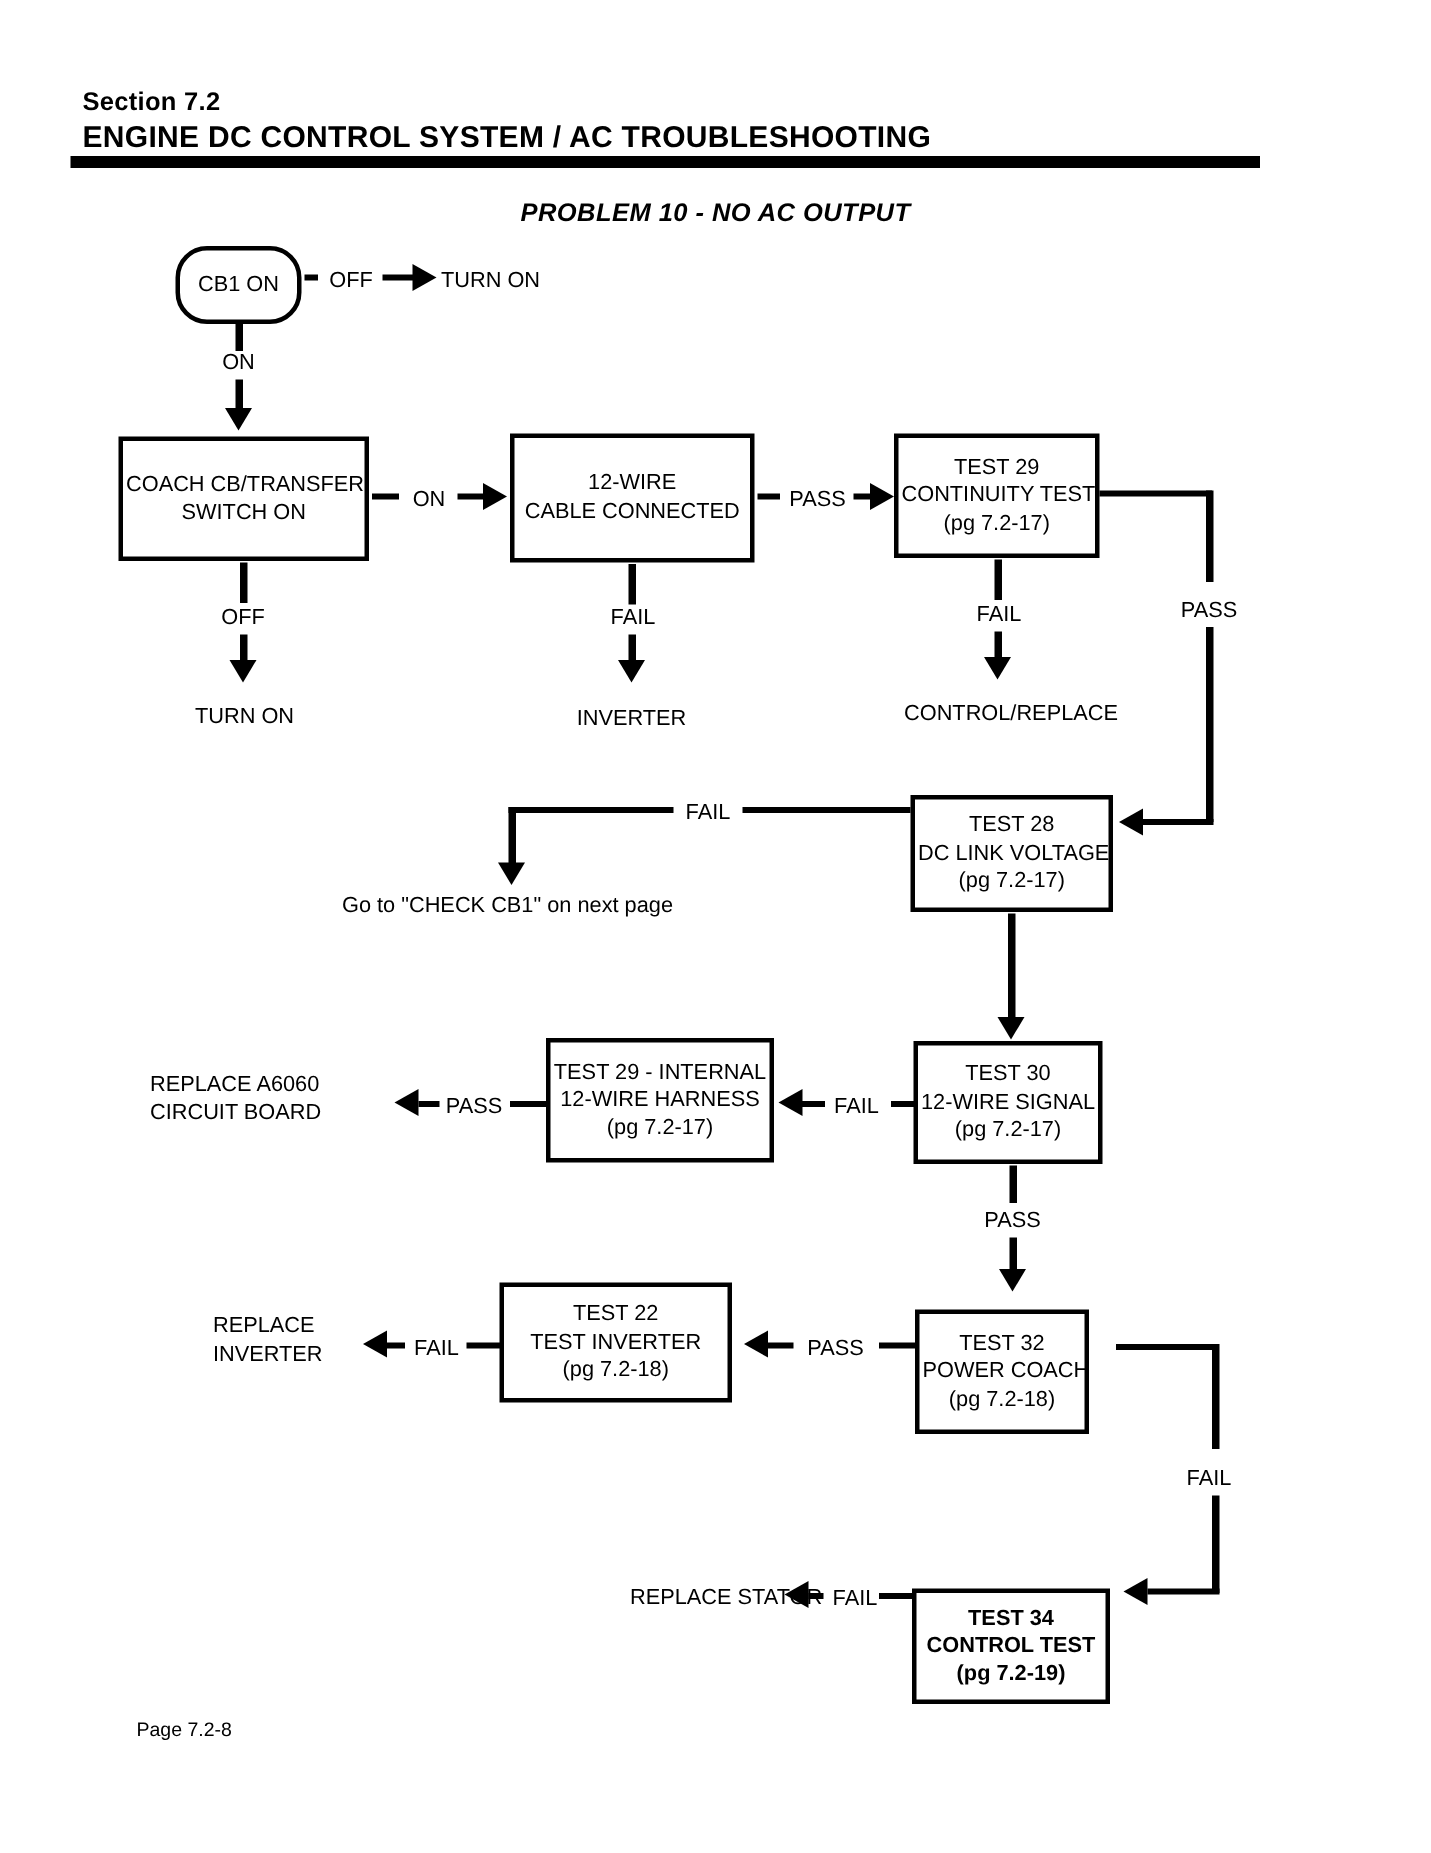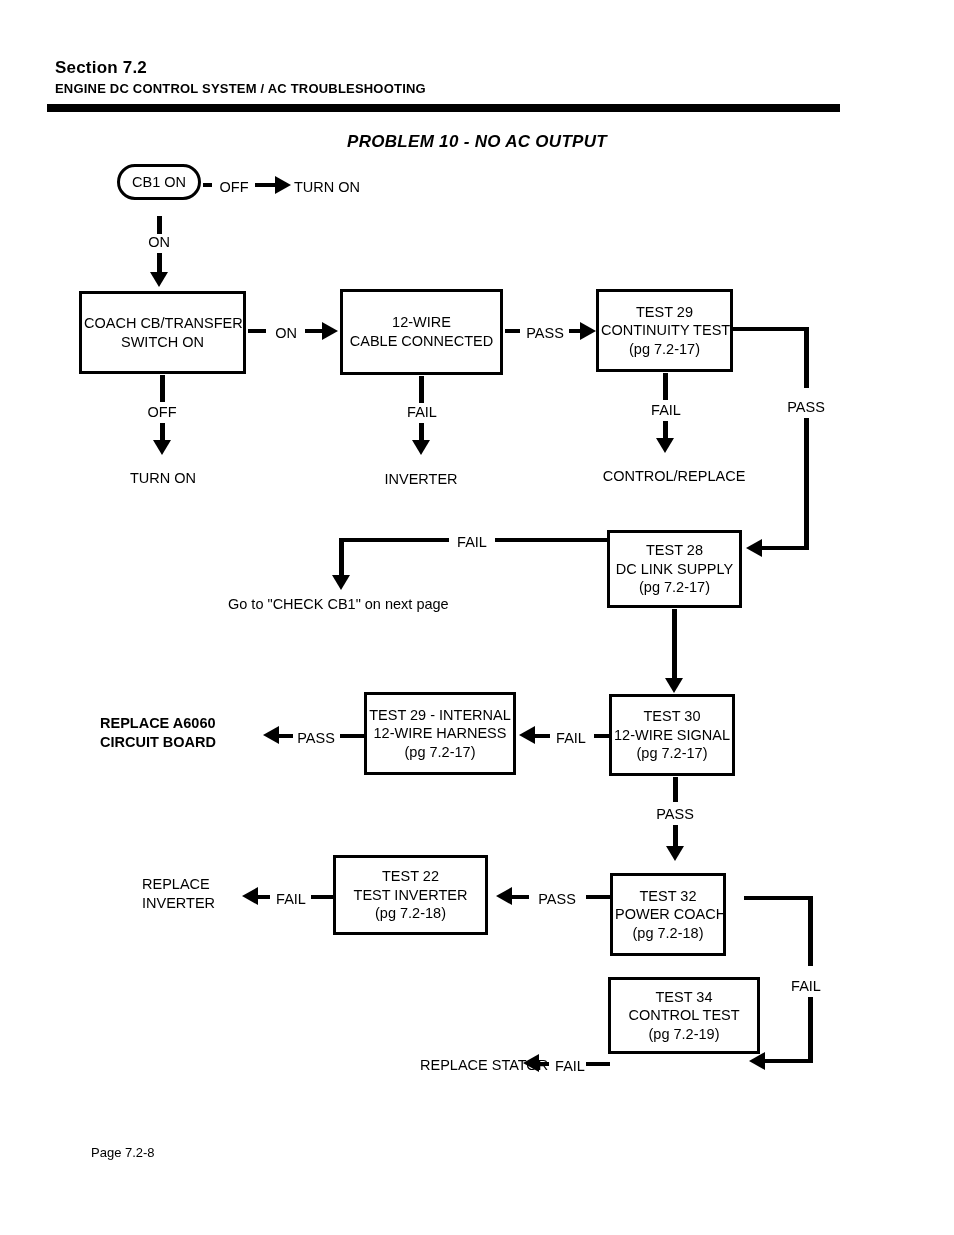--- a/index.html
+++ b/index.html
@@ -23,21 +23,21 @@
     left: 55px;
     top: 58px;
     font-size: 17px;
     font-weight: bold;
     letter-spacing: 0.2px;
   }
   .hdr-title {
     position: absolute;
     left: 55px;
     top: 81px;
-    font-size: 13px;
+    font-size: 20px;
     font-weight: bold;
     letter-spacing: 0.2px;
   }
   .hdr-rule {
     position: absolute;
     left: 47px;
     top: 104px;
     width: 793px;
     height: 8px;
     background: #000000;
@@ -128,21 +128,21 @@
 </style>
 </head>
 <body>
 
 <div class="hdr-section">Section 7.2</div>
 <div class="hdr-title">ENGINE DC CONTROL SYSTEM / AC TROUBLESHOOTING</div>
 <div class="hdr-rule"></div>
 
 <div class="chart-title">PROBLEM 10 - NO AC OUTPUT</div>
 
-<div class="box" style="left:117px; top:164px; width:84px; height:36px;border-radius:21px;">
+<div class="box" style="left:117px; top:164px; width:84px; height:52px;border-radius:21px;">
   <div class="lines">
     <span>CB1 ON</span>
   </div>
 </div>
 
 <div class="hline" style="left:203px; top:183px; width:9px;"></div>
 <div class="label" style="left:214px; top:178px; width:40px;">OFF</div>
 <div class="hline" style="left:255px; top:183px; width:28px;"></div>
 <div class="arrow right" style="left:275px; top:176px;"></div>
 <div class="label left" style="left:294px; top:178px; width:110px;">TURN ON</div>
@@ -205,21 +205,21 @@
 <div class="hline" style="left:733px; top:327px; width:75px;"></div>
 <div class="vline" style="left:804px; top:327px; width:5px; height:61px;"></div>
 <div class="label" style="left:777px; top:398px; width:58px;">PASS</div>
 <div class="vline" style="left:804px; top:418px; width:5px; height:130px;"></div>
 <div class="hline" style="left:762px; top:546px; width:47px;"></div>
 <div class="arrow left" style="left:746px; top:539px;"></div>
 
 <div class="box" style="left:607px; top:530px; width:135px; height:78px;">
   <div class="lines">
     <span>TEST 28</span>
-    <span>DC LINK SUPPLY</span>
+    <span>DC LINK VOLTAGE</span>
     <span>(pg 7.2-17)</span>
   </div>
 </div>
 
 <div class="hline" style="left:495px; top:538px; width:112px;"></div>
 <div class="label" style="left:448px; top:533px; width:48px;">FAIL</div>
 <div class="hline" style="left:339px; top:538px; width:110px;"></div>
 <div class="vline" style="left:339px; top:538px; width:5px; height:39px;"></div>
 <div class="arrow down" style="left:332px; top:575px;"></div>
 <div class="label left" style="left:228px; top:595px; width:400px;">Go to "CHECK CB1" on next page</div>
@@ -245,21 +245,21 @@
 
 <div class="hline" style="left:594px; top:734px; width:17px;"></div>
 <div class="label" style="left:548px; top:729px; width:46px;">FAIL</div>
 <div class="hline" style="left:534px; top:734px; width:16px;"></div>
 <div class="arrow left" style="left:519px; top:726px;"></div>
 
 <div class="hline" style="left:340px; top:734px; width:24px;"></div>
 <div class="label" style="left:291px; top:729px; width:50px;">PASS</div>
 <div class="hline" style="left:279px; top:734px; width:14px;"></div>
 <div class="arrow left" style="left:263px; top:726px;"></div>
-<div class="label multi" style="left:100px; top:714px; width:160px; text-align:left;font-weight:bold;">
+<div class="label multi" style="left:100px; top:714px; width:160px; text-align:left;">
   <span style="display:block;">REPLACE A6060</span>
   <span style="display:block;">CIRCUIT BOARD</span>
 </div>
 
 <div class="vline" style="left:673px; top:777px; width:5px; height:25px;"></div>
 <div class="label" style="left:648px; top:805px; width:54px;">PASS</div>
 <div class="vline" style="left:673px; top:825px; width:5px; height:25px;"></div>
 <div class="arrow down" style="left:666px; top:846px;"></div>
 
 <div class="box" style="left:610px; top:857px; width:116px; height:83px;margin-top:16px;">
@@ -292,21 +292,21 @@
   <span style="display:block;">INVERTER</span>
 </div>
 
 <div class="hline" style="left:744px; top:896px; width:68px;"></div>
 <div class="vline" style="left:808px; top:896px; width:5px; height:70px;"></div>
 <div class="label" style="left:781px; top:977px; width:50px;">FAIL</div>
 <div class="vline" style="left:808px; top:997px; width:5px; height:65px;"></div>
 <div class="hline" style="left:765px; top:1059px; width:48px;"></div>
 <div class="arrow left" style="left:749px; top:1052px;"></div>
 
-<div class="box" style="left:608px; top:977px; width:152px; height:77px;">
+<div class="box" style="left:608px; top:1059px; width:132px; height:77px;font-weight:bold;">
   <div class="lines">
     <span>TEST 34</span>
     <span>CONTROL TEST</span>
     <span>(pg 7.2-19)</span>
   </div>
 </div>
 
 <div class="hline" style="left:586px; top:1062px; width:24px;"></div>
 <div class="label" style="left:548px; top:1057px; width:44px;">FAIL</div>
 <div class="hline" style="left:539px; top:1062px; width:10px;"></div>

